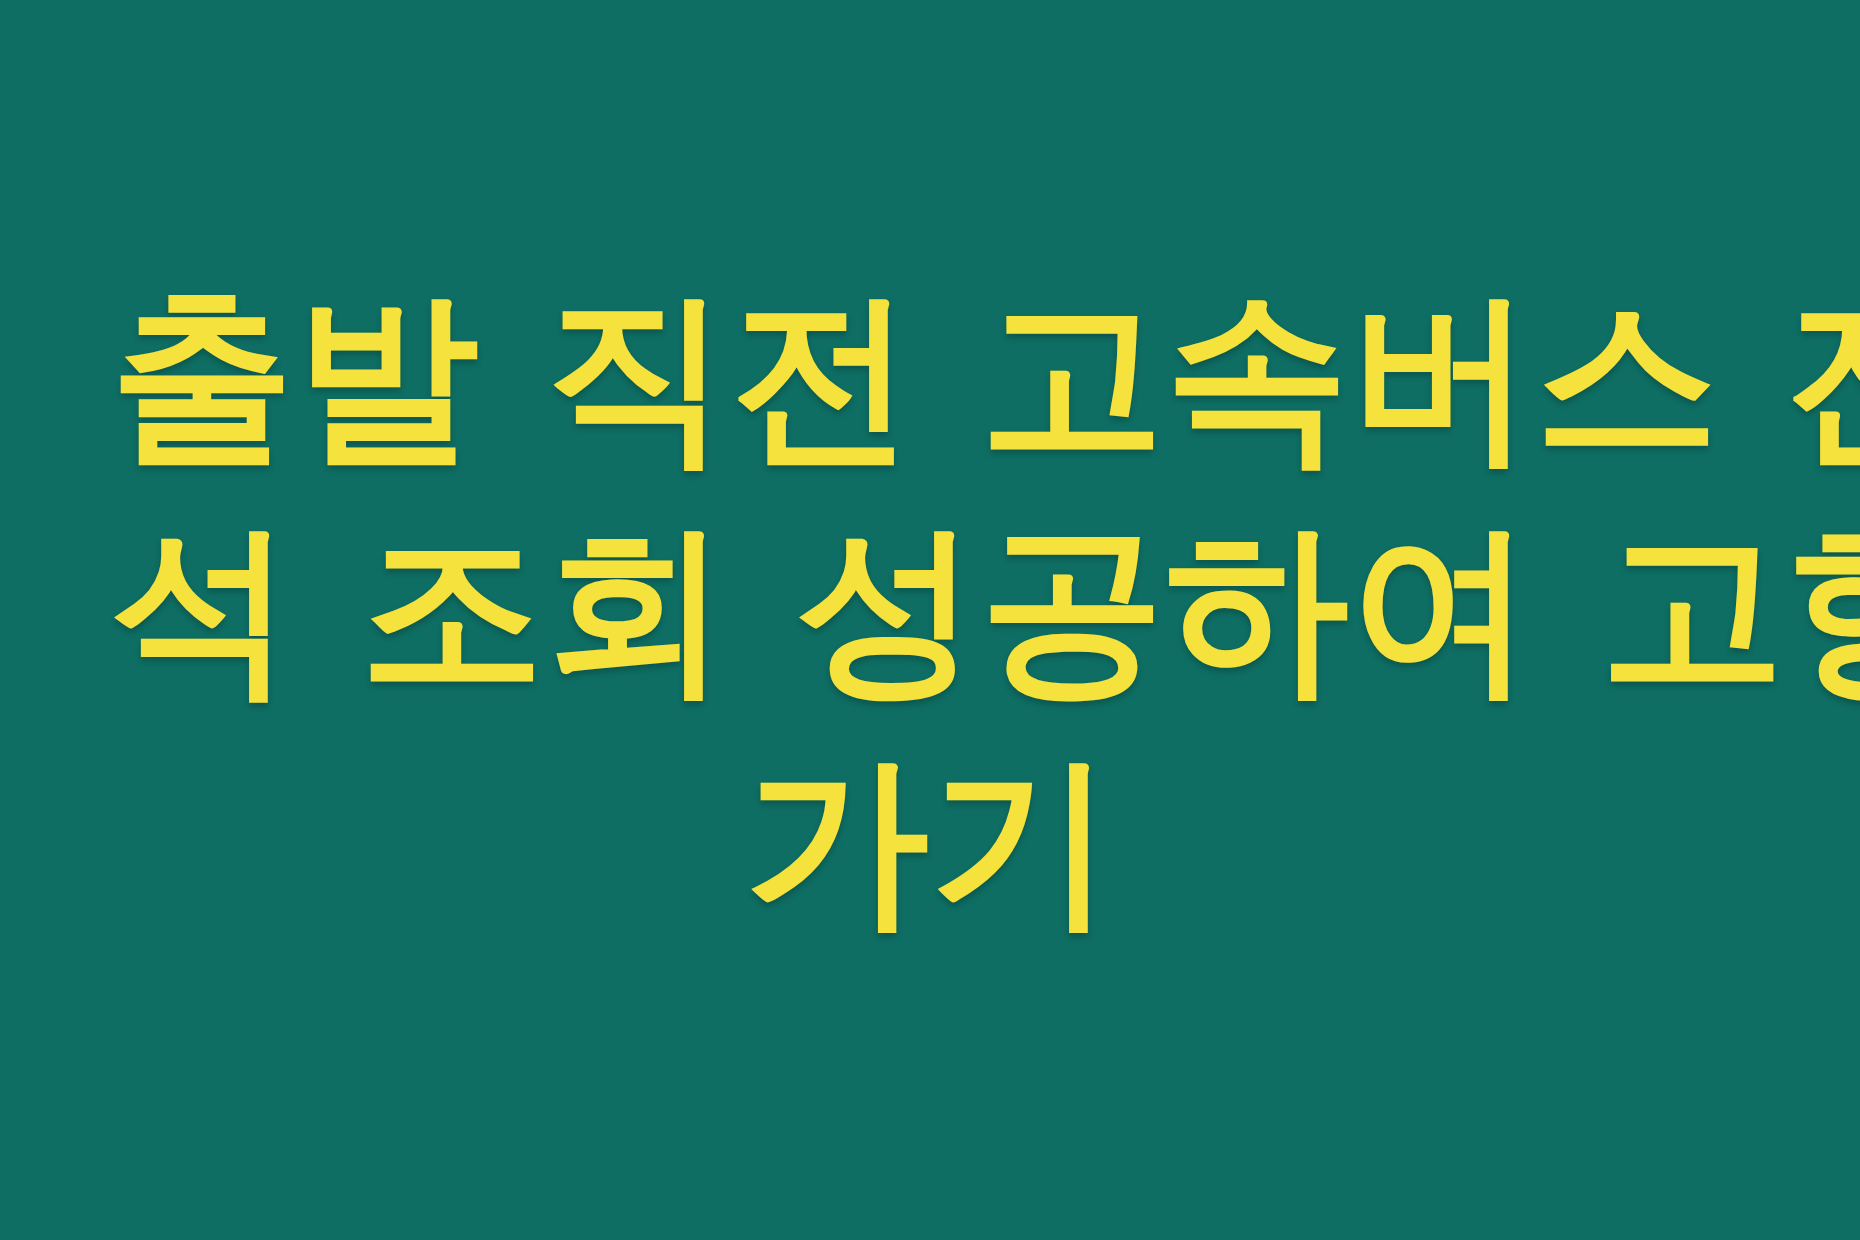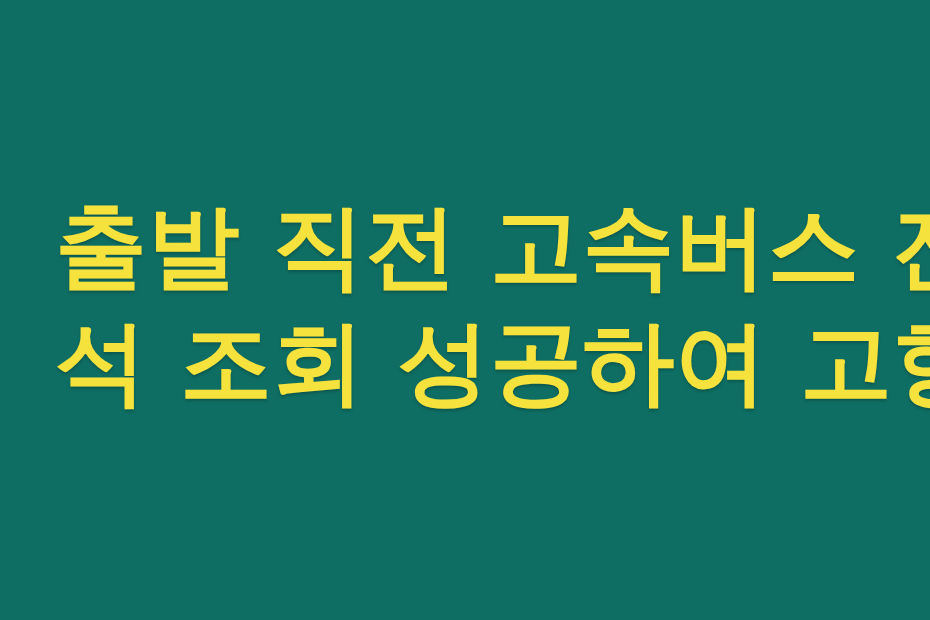--- a/index.html
+++ b/index.html
@@ -46,15 +46,16 @@
   }
 </style>
 </head>
 <body>
 
 <div class="card">
 
   <div class="headline-block">
     <span class="headline-line">출발 직전 고속버스 잔여</span>
     <span class="headline-line">석 조회 성공하여 고향</span>
+    <span class="headline-line">가기</span>
   </div>
 
 </div>
 
 </body></html>

